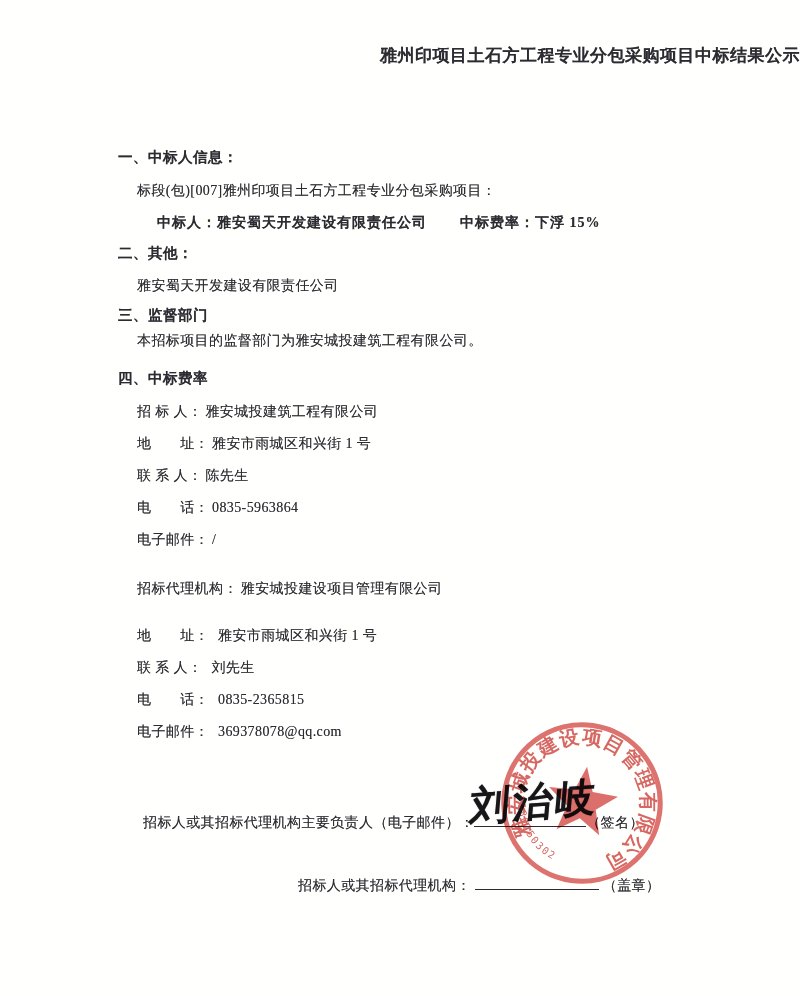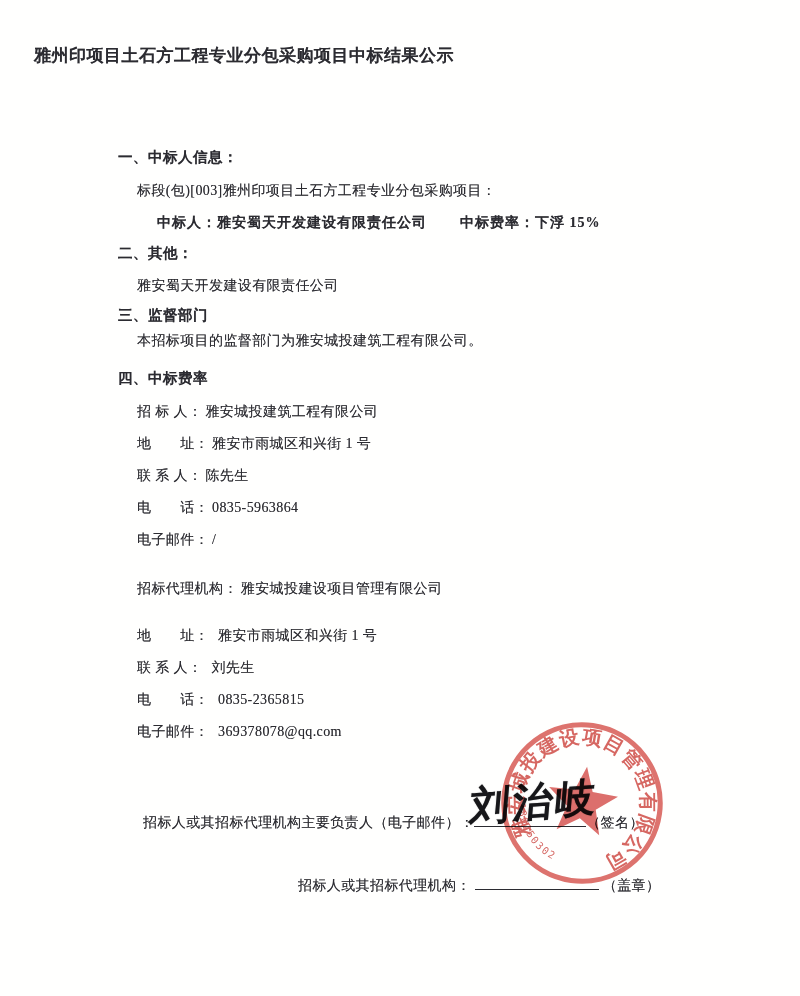--- a/index.html
+++ b/index.html
@@ -6,21 +6,21 @@
   html,body { background:#ffffff; }
   .page {
     position:relative;
     width:800px; height:996px;
     background:#fffffe;
     overflow:hidden;
     font-family:"Liberation Serif","DejaVu Serif",serif;
     color:#2b2b31;
   }
   .abs { position:absolute; white-space:nowrap; z-index:1; }
-  .center { left:0; right:0; text-align:left;margin-left:34px; }
+  .center { left:0; right:0; text-align:right;margin-left:34px; }
   .doc-title { font-size:17px; font-weight:600; letter-spacing:.5px; }
   .doc-ref   { font-size:16px; letter-spacing:.3px; }
   .h-sec  { font-size:14.5px; font-weight:700; letter-spacing:.5px; }
   .body-t { font-size:14px; letter-spacing:.4px; }
   .bold-t { font-weight:600; }
   .crow .clabel { display:inline-block; }
   .crow .cvalue { padding-left:3px; }
   .agency-pad .cvalue { padding-left:9px; }
   .uline {
     display:inline-block; position:relative; vertical-align:baseline;
@@ -45,21 +45,21 @@
   .soft { text-shadow:0 0 .5px rgba(43,43,49,.55); }
 </style>
 </head>
 <body>
 
 <div class="page">
 
   <div class="abs center doc-title soft" style="top:44px">雅州印项目土石方工程专业分包采购项目中标结果公示</div>
 
   <div class="abs h-sec soft" style="left:118px; top:148px">一、中标人信息：</div>
-  <div class="abs body-t soft" style="left:137px; top:182px">标段(包)[003]雅州印项目土石方工程专业分包采购项目：</div>
+  <div class="abs body-t soft" style="left:137px; top:182px">标段(包)[007]雅州印项目土石方工程专业分包采购项目：</div>
   <div class="abs body-t bold-t soft" style="left:157px; top:214px; letter-spacing:1px">
     <span>中标人：</span><span>雅安蜀天开发建设有限责任公司</span>
   </div>
   <div class="abs body-t bold-t soft" style="left:460px; top:214px; letter-spacing:1px">
     <span>中标费率：</span><span>下浮 15%</span>
   </div>
 
   <div class="abs h-sec soft" style="left:118px; top:244px">二、其他：</div>
   <div class="abs body-t soft" style="left:137px; top:277px">雅安蜀天开发建设有限责任公司</div>
 

